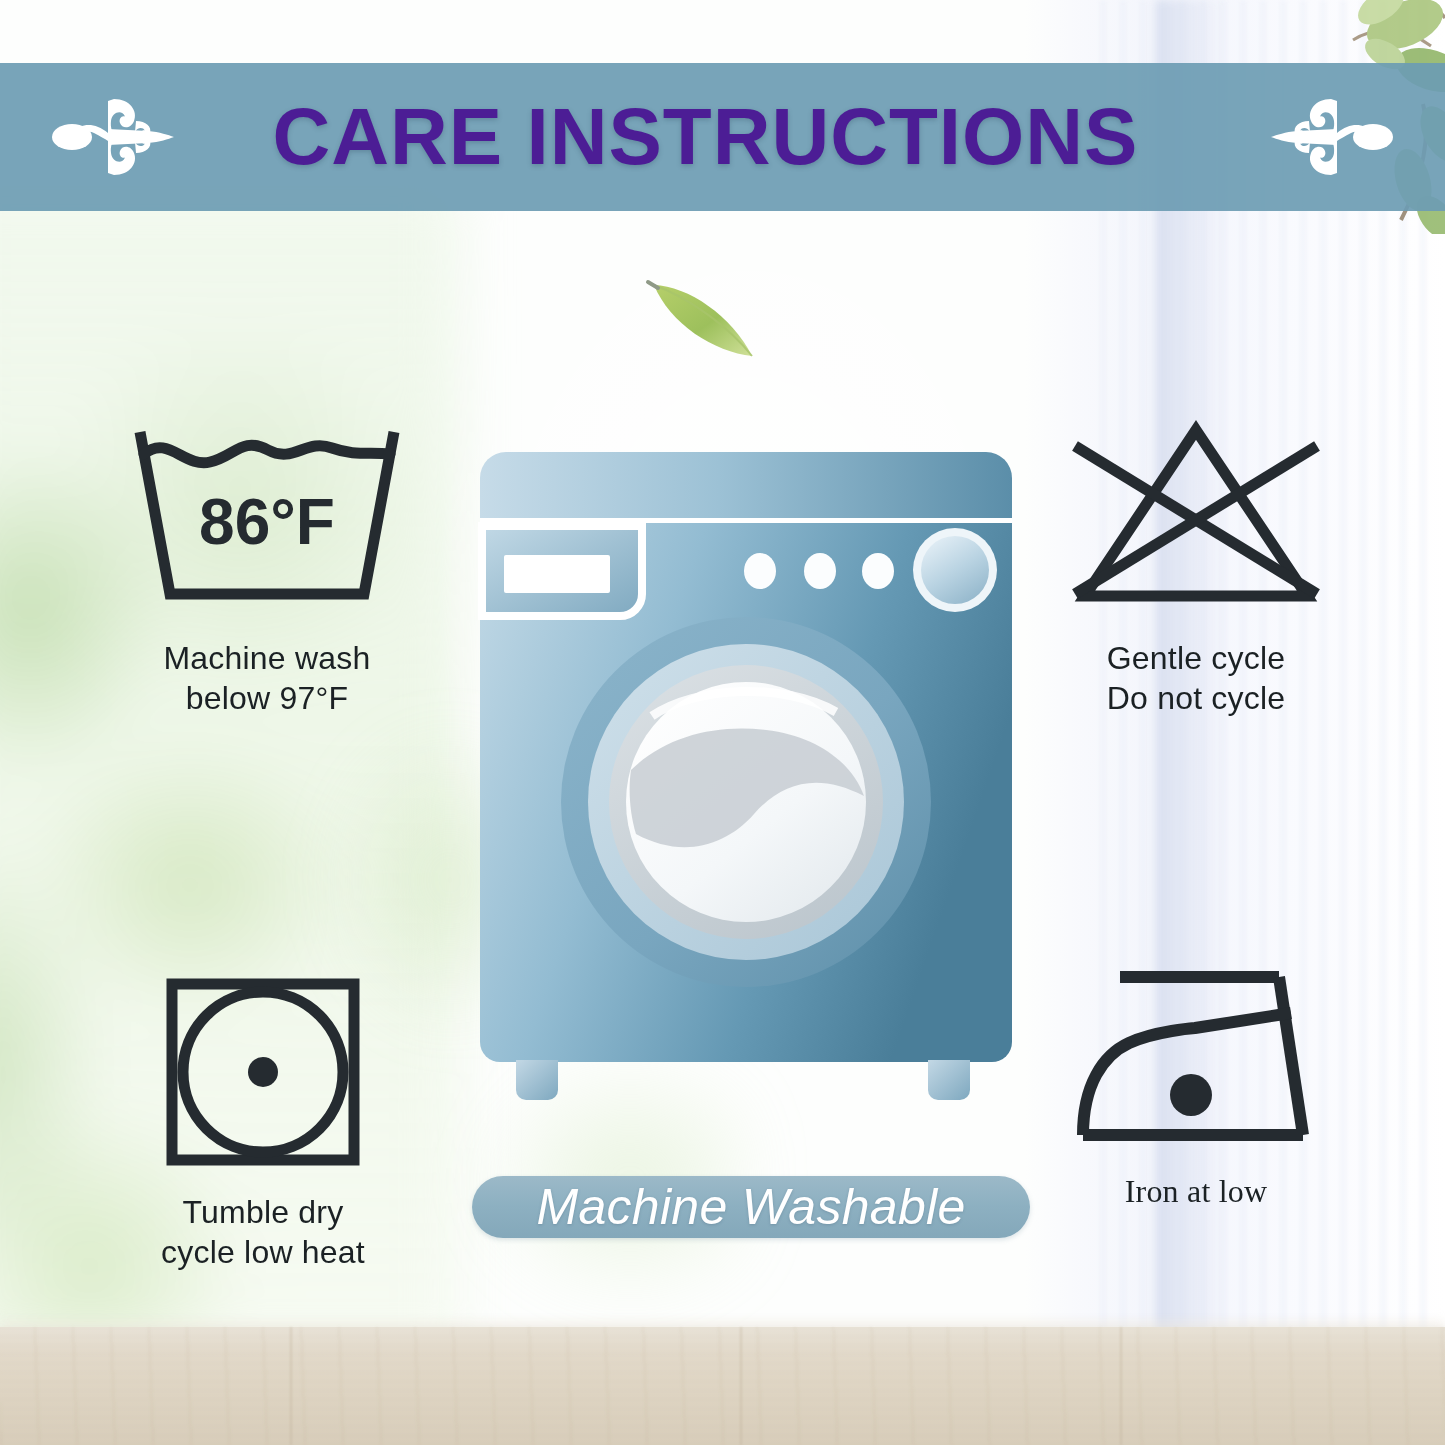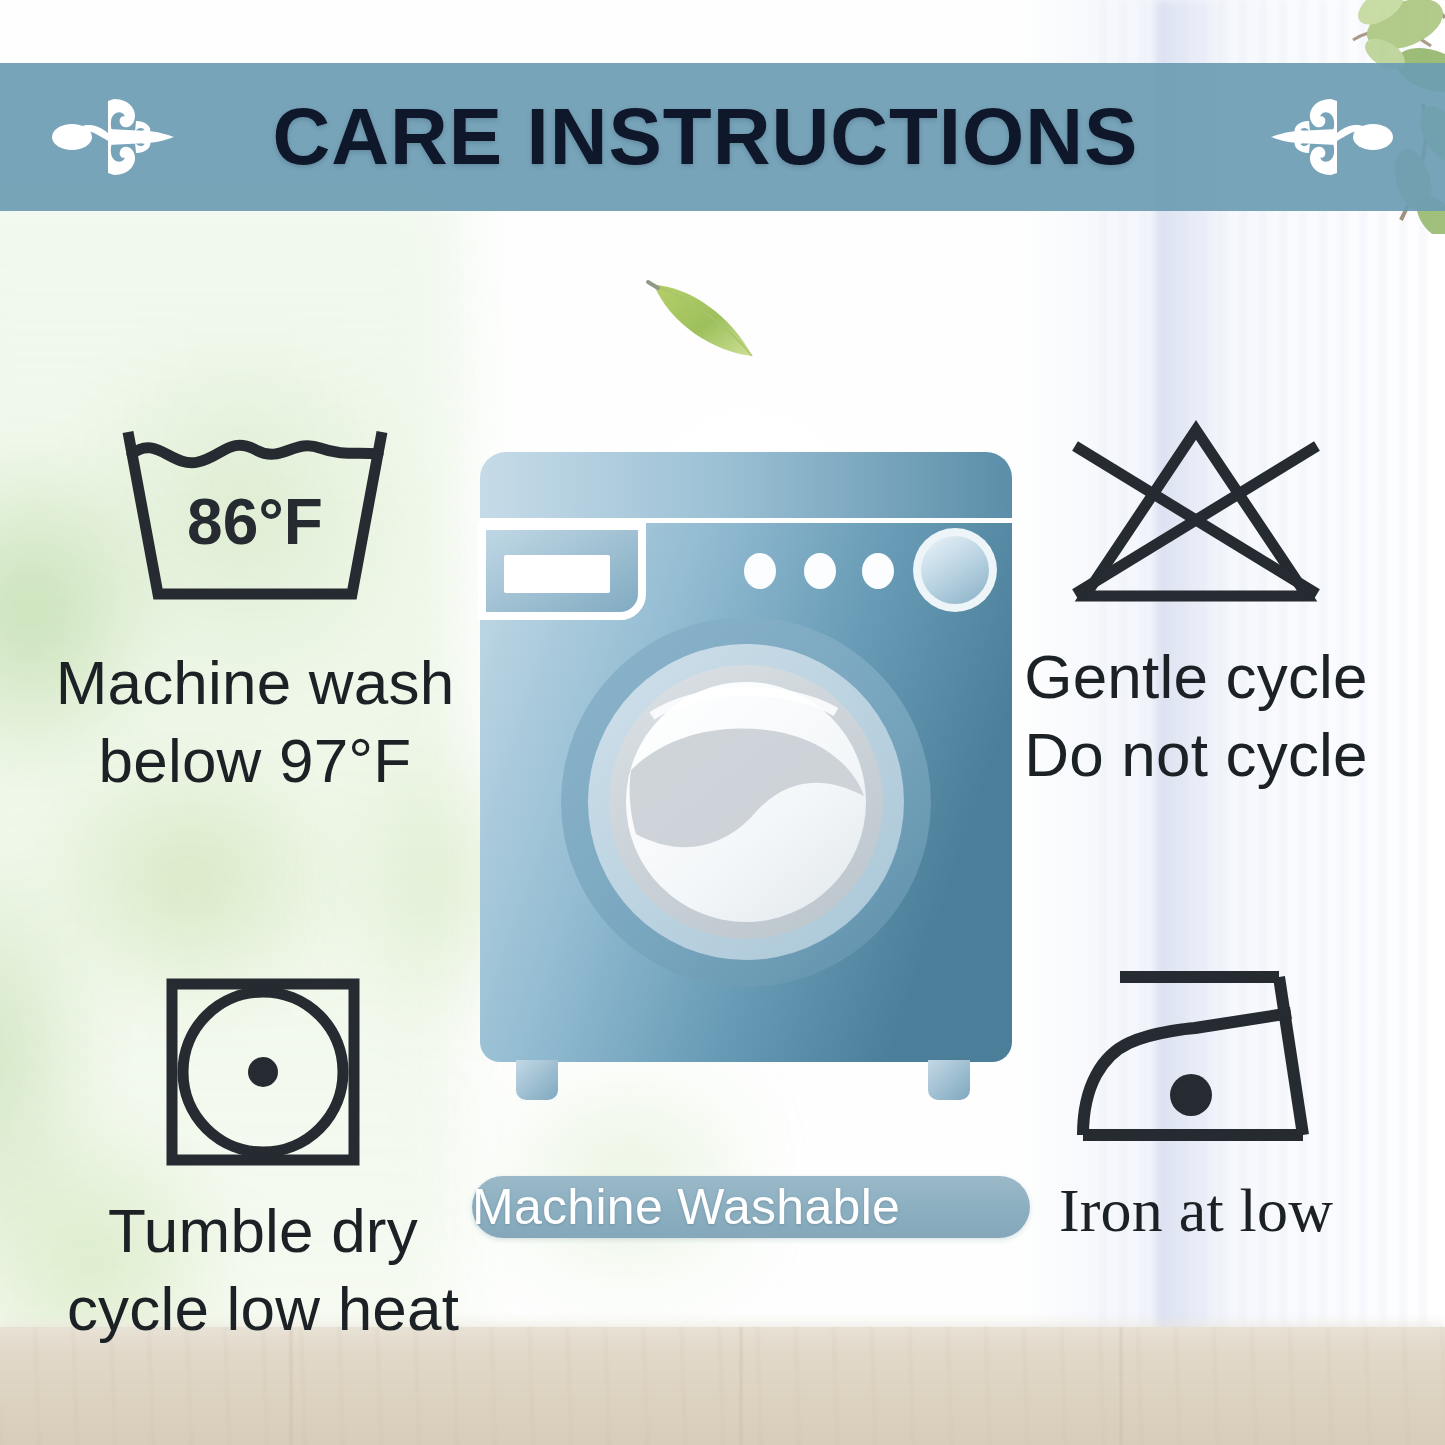--- a/index.html
+++ b/index.html
@@ -77,55 +77,55 @@
   .plant{position:absolute;right:0;top:-16px;width:210px;height:250px;}
 
   
   .banner{
     position:absolute;left:0;top:63px;width:1445px;height:148px;
     background:rgba(109,156,179,.92);
   }
   .banner-title{
     position:absolute;left:0;top:0;width:1411px;height:148px;
     display:flex;align-items:center;justify-content:center;
-    color:#0f172a;font-size:80px;font-weight:700;letter-spacing:1px;
+    color:#4c1d95;font-size:80px;font-weight:700;letter-spacing:1px;
     font-family:"Liberation Sans","DejaVu Sans",sans-serif;
     text-shadow:0 2px 5px rgba(40,70,90,.28);
   }
   .orn{position:absolute;top:50%;transform:translateY(-50%);width:130px;height:100px;}
   .orn-left{left:52px;}
   .orn-right{right:52px;}
 
   
   .cell{position:absolute;display:flex;flex-direction:column;align-items:center;}
   .cell-caption{
-    color:#1b2124;font-size:62px;line-height:1.26;text-align:center;
+    color:#1b2124;font-size:32px;line-height:1.26;text-align:center;
     font-weight:400;letter-spacing:.2px;white-space:nowrap;
   }
   .cell-icon{display:block;}
 
-  #cell-wash{left:20px;top:416px;width:470px;gap:6px;}
+  #cell-wash{left:32px;top:416px;width:470px;}
   #cell-wash .cell-caption{margin-top:22px;}
   #cell-bleach{right:14px;top:416px;width:470px;align-items:center;}
   #cell-bleach .cell-caption{margin-top:22px;}
   #cell-dry{left:28px;top:972px;width:470px;}
   #cell-dry .cell-caption{margin-top:20px;}
   #cell-iron{right:14px;top:955px;width:470px;font-family:Liberation Serif, serif;}
   #cell-iron .cell-caption{margin-top:20px;}
 
   
   .washer{position:absolute;left:466px;top:430px;width:560px;height:700px;}
 
   
   .badge{
     position:absolute;left:472px;top:1176px;width:558px;height:62px;
     border-radius:31px;
     background:linear-gradient(180deg,#9cb9c8 0%,#8db0c1 48%,#84a8ba 100%);
     box-shadow:0 2px 5px rgba(100,130,150,.22);
-    display:flex;align-items:center;justify-content:flex-start;
+    display:flex;align-items:center;justify-content:center;font-style:italic;
   }
   .badge-text{
     color:#ffffff;font-size:50px;font-weight:400;letter-spacing:.3px;
     text-shadow:0 1px 3px rgba(70,100,120,.32);
   }
 
   
   .float-leaf{position:absolute;left:640px;top:272px;width:130px;height:100px;}
 </style>
 </head>

